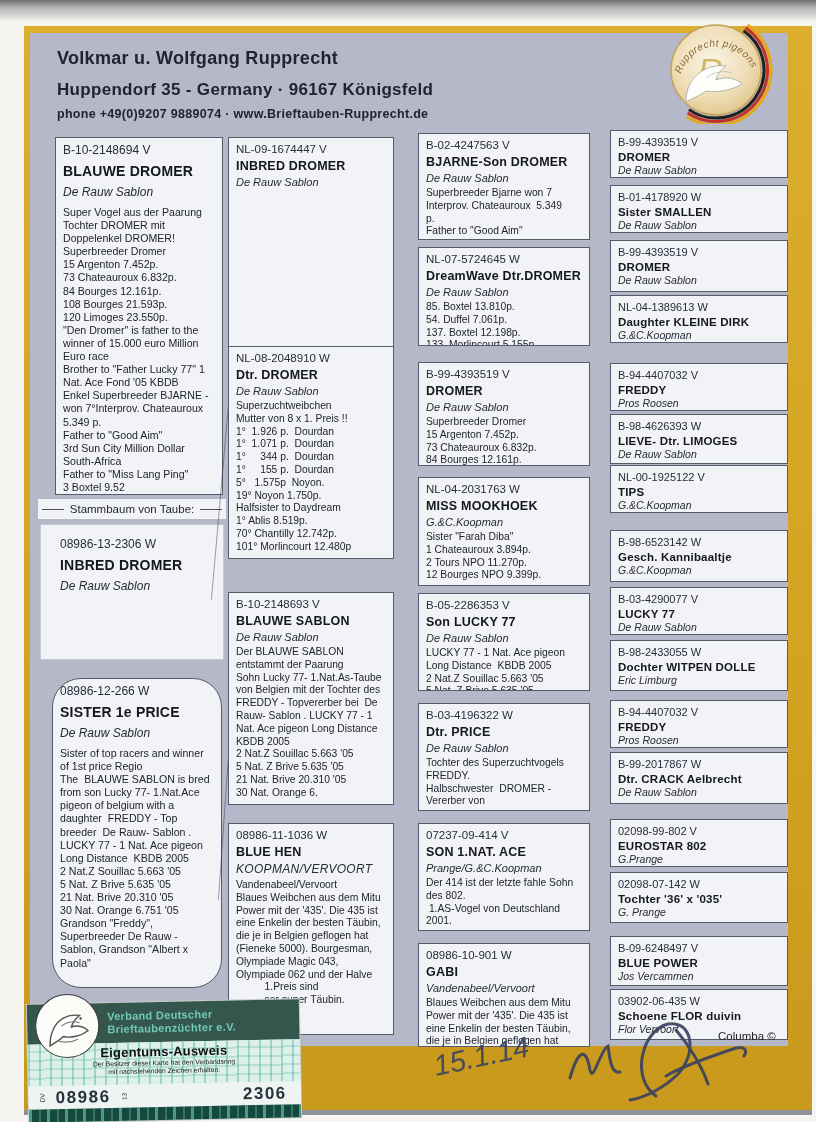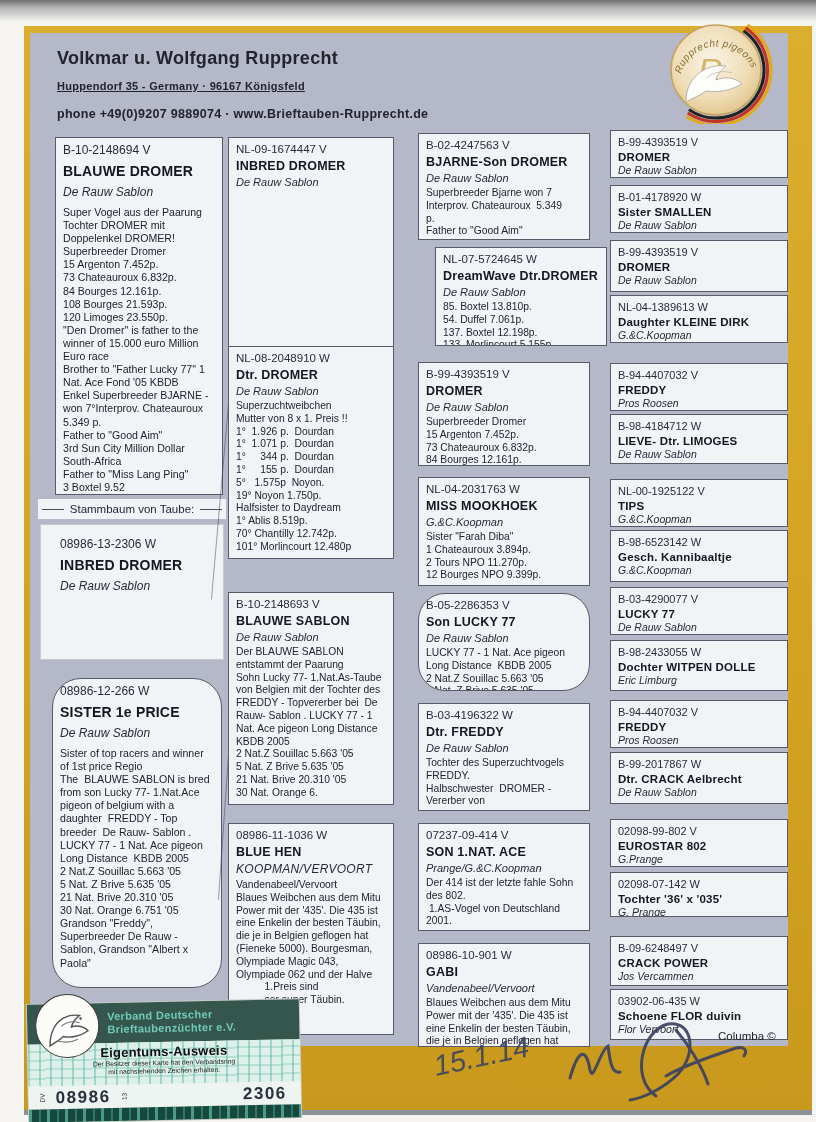--- a/index.html
+++ b/index.html
@@ -7,21 +7,21 @@
         font-family:"Liberation Sans",sans-serif;}
   .scan-top-edge{position:absolute;left:0;top:0;width:816px;height:22px;
         background:linear-gradient(180deg,#6e6e6e 0,#b5b5b5 35%,#f6f5f2 100%);}
   .gold-frame{position:absolute;left:24px;top:26px;width:788px;height:1084px;
         background:linear-gradient(180deg,#dcae2e 0,#d3a220 60%,#c9991d 100%);}
   .bottom-edge{position:absolute;left:24px;top:1110px;width:788px;height:5px;background:#8d919a;}
   .sheet{position:absolute;left:30px;top:33px;width:758px;height:1013px;background:#b4b8c9;}
 
   .hdr{position:absolute;color:#22242d;font-weight:bold;letter-spacing:.3px;}
   .hdr-name{left:57px;top:48px;font-size:18px;}
-  .hdr-addr{left:57px;top:80px;font-size:11px;text-decoration:underline;}
+  .hdr-addr{left:57px;top:80px;font-size:17px;}
   .hdr-phone{left:57px;top:107px;font-size:12.5px;}
 
   .box{position:absolute;background:#f2f3f7;border:1px solid #565b69;
        padding:5px 7px 4px;box-sizing:border-box;overflow:hidden;color:#20242f;}
   .ring{font-size:11.5px;margin-bottom:4px;color:#272c39;}
   .pname{font-size:12.5px;font-weight:bold;margin-bottom:3px;color:#14171f;letter-spacing:.2px;}
   .strain{font-size:11px;font-style:italic;margin-bottom:3px;color:#262a36;}
   .bodytext{font-size:10.3px;line-height:12.8px;white-space:pre-wrap;}
 
   .box-lg .ring{font-size:12px;margin-bottom:6px;}
@@ -223,21 +223,21 @@
 
   <div class="box" style="left:418px;top:133px;width:172px;height:107px;">
     <div class="ring">B-02-4247563 V</div>
     <div class="pname">BJARNE-Son DROMER</div>
     <div class="strain">De Rauw Sablon</div>
     <div class="bodytext">Superbreeder Bjarne won 7
 Interprov. Chateauroux  5.349
 p.
 Father to "Good Aim"</div>
   </div>
-  <div class="box" style="left:418px;top:247px;width:172px;height:99px;margin-left:17px;">
+  <div class="box" style="left:418px;top:247px;width:172px;height:99px;">
     <div class="ring">NL-07-5724645 W</div>
     <div class="pname">DreamWave Dtr.DROMER</div>
     <div class="strain">De Rauw Sablon</div>
     <div class="bodytext">85. Boxtel 13.810p.
 54. Duffel 7.061p.
 137. Boxtel 12.198p.
 133. Morlincourt 5.155p.</div>
   </div>
   <div class="box" style="left:418px;top:362px;width:172px;height:104px;">
     <div class="ring">B-99-4393519 V</div>
@@ -250,32 +250,32 @@
   </div>
   <div class="box" style="left:418px;top:477px;width:172px;height:109px;">
     <div class="ring">NL-04-2031763 W</div>
     <div class="pname">MISS MOOKHOEK</div>
     <div class="strain">G.&amp;C.Koopman</div>
     <div class="bodytext">Sister "Farah Diba"
 1 Chateauroux 3.894p.
 2 Tours NPO 11.270p.
 12 Bourges NPO 9.399p.</div>
   </div>
-  <div class="box" style="left:418px;top:593px;width:172px;height:98px;border-radius:27px;">
+  <div class="box" style="left:418px;top:593px;width:172px;height:98px;">
     <div class="ring">B-05-2286353 V</div>
     <div class="pname">Son LUCKY 77</div>
     <div class="strain">De Rauw Sablon</div>
     <div class="bodytext">LUCKY 77 - 1 Nat. Ace pigeon
 Long Distance  KBDB 2005
 2 Nat.Z Souillac 5.663 '05
 5 Nat. Z Brive 5.635 '05</div>
   </div>
   <div class="box" style="left:418px;top:703px;width:172px;height:108px;">
     <div class="ring">B-03-4196322 W</div>
-    <div class="pname">Dtr. FREDDY</div>
+    <div class="pname">Dtr. PRICE</div>
     <div class="strain">De Rauw Sablon</div>
     <div class="bodytext">Tochter des Superzuchtvogels
 FREDDY.
 Halbschwester  DROMER -
 Vererber von</div>
   </div>
   <div class="box" style="left:418px;top:823px;width:172px;height:108px;">
     <div class="ring">07237-09-414 V</div>
     <div class="pname">SON 1.NAT. ACE</div>
     <div class="strain">Prange/G.&amp;C.Koopman</div>
@@ -313,25 +313,25 @@
     <div class="ring">NL-04-1389613 W</div>
     <div class="pname">Daughter KLEINE DIRK</div>
     <div class="strain">G.&amp;C.Koopman</div>
   </div>
   <div class="box box-sm" style="left:610px;top:363px;width:178px;height:48px;">
     <div class="ring">B-94-4407032 V</div>
     <div class="pname">FREDDY</div>
     <div class="strain">Pros Roosen</div>
   </div>
   <div class="box box-sm" style="left:610px;top:414px;width:178px;height:50px;">
-    <div class="ring">B-98-4184712 W</div>
+    <div class="ring">B-98-4626393 W</div>
     <div class="pname">LIEVE- Dtr. LIMOGES</div>
     <div class="strain">De Rauw Sablon</div>
   </div>
-  <div class="box box-sm" style="left:610px;top:479px;width:178px;height:48px;">
+  <div class="box box-sm" style="left:610px;top:465px;width:178px;height:48px;">
     <div class="ring">NL-00-1925122 V</div>
     <div class="pname">TIPS</div>
     <div class="strain">G.&amp;C.Koopman</div>
   </div>
   <div class="box box-sm" style="left:610px;top:530px;width:178px;height:52px;">
     <div class="ring">B-98-6523142 W</div>
     <div class="pname">Gesch. Kannibaaltje</div>
     <div class="strain">G.&amp;C.Koopman</div>
   </div>
   <div class="box box-sm" style="left:610px;top:587px;width:178px;height:48px;">
@@ -352,28 +352,28 @@
   <div class="box box-sm" style="left:610px;top:752px;width:178px;height:52px;">
     <div class="ring">B-99-2017867 W</div>
     <div class="pname">Dtr. CRACK Aelbrecht</div>
     <div class="strain">De Rauw Sablon</div>
   </div>
   <div class="box box-sm" style="left:610px;top:819px;width:178px;height:48px;">
     <div class="ring">02098-99-802 V</div>
     <div class="pname">EUROSTAR 802</div>
     <div class="strain">G.Prange</div>
   </div>
-  <div class="box box-sm" style="left:610px;top:872px;width:178px;height:45px;">
+  <div class="box box-sm" style="left:610px;top:872px;width:178px;height:51px;">
     <div class="ring">02098-07-142 W</div>
     <div class="pname">Tochter '36' x '035'</div>
     <div class="strain">G. Prange</div>
   </div>
   <div class="box box-sm" style="left:610px;top:936px;width:178px;height:50px;">
     <div class="ring">B-09-6248497 V</div>
-    <div class="pname">CRACK POWER</div>
+    <div class="pname">BLUE POWER</div>
     <div class="strain">Jos Vercammen</div>
   </div>
   <div class="box box-sm" style="left:610px;top:989px;width:178px;height:51px;">
     <div class="ring">03902-06-435 W</div>
     <div class="pname">Schoene FLOR duivin</div>
     <div class="strain">Flor Vervoort</div>
   </div>
 
   <svg viewBox="0 0 330 90" style="position:absolute;left:420px;top:1012px;width:330px;height:90px;">
     <text x="16" y="64" font-size="29" font-style="italic" fill="#3a4360" opacity=".9" transform="rotate(-12 16 64)">15.1.14</text>

